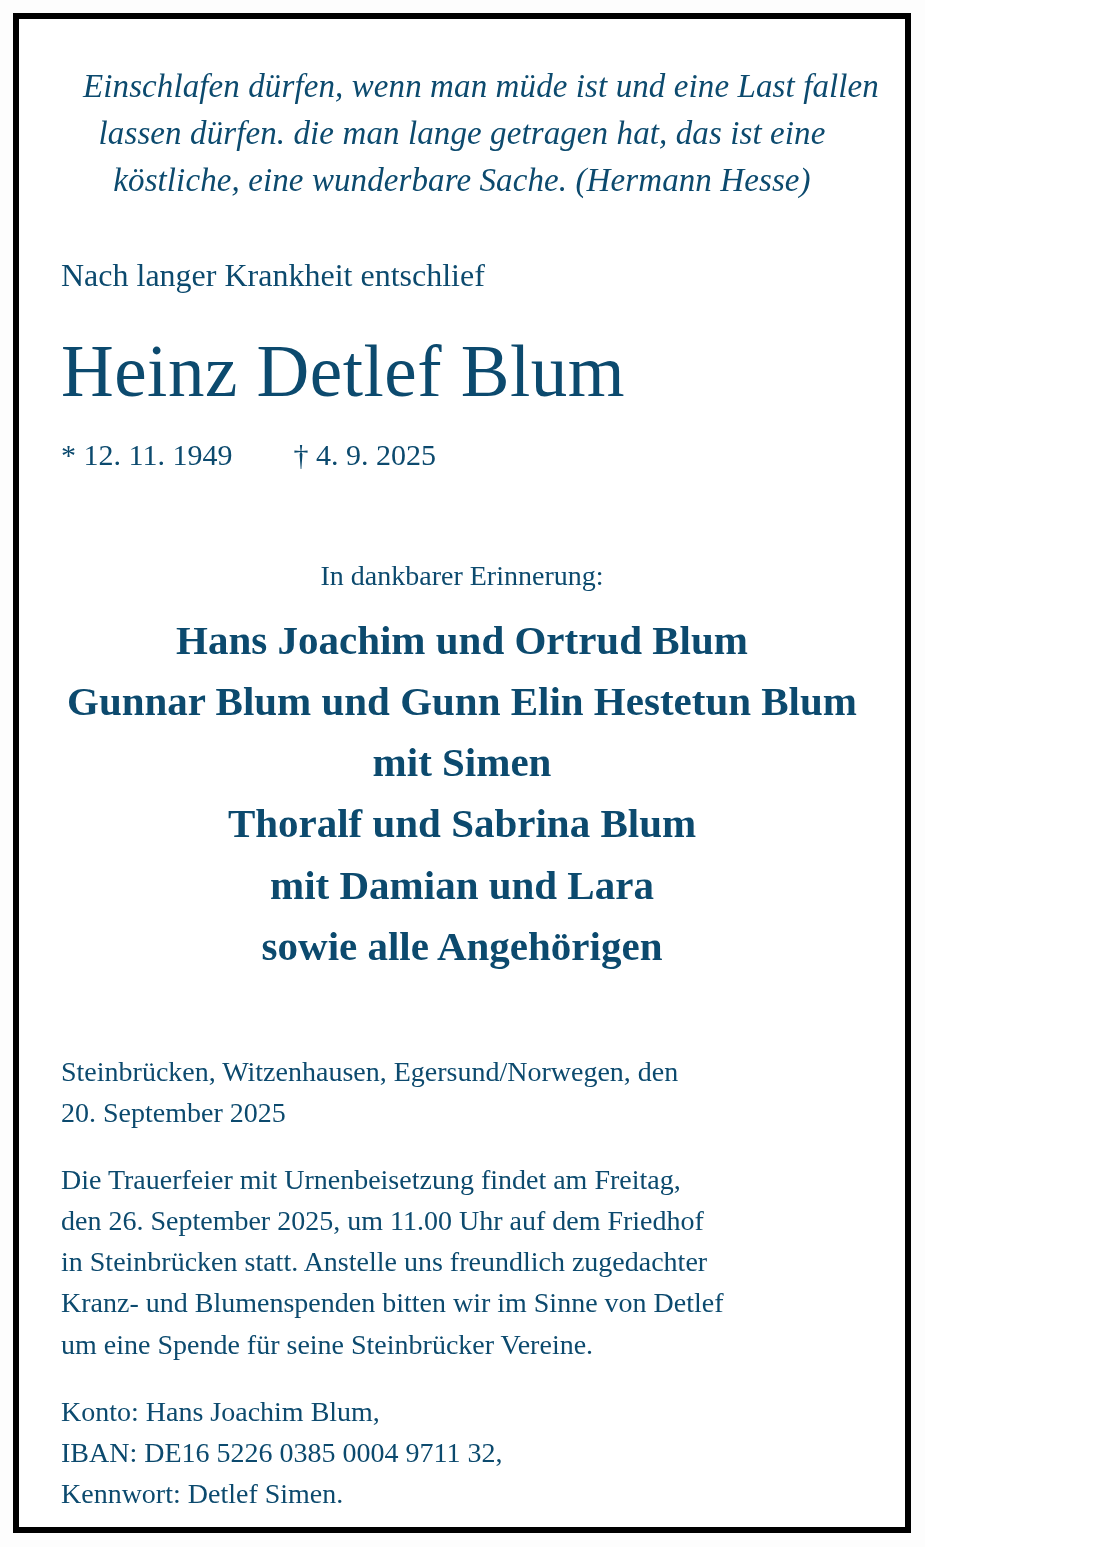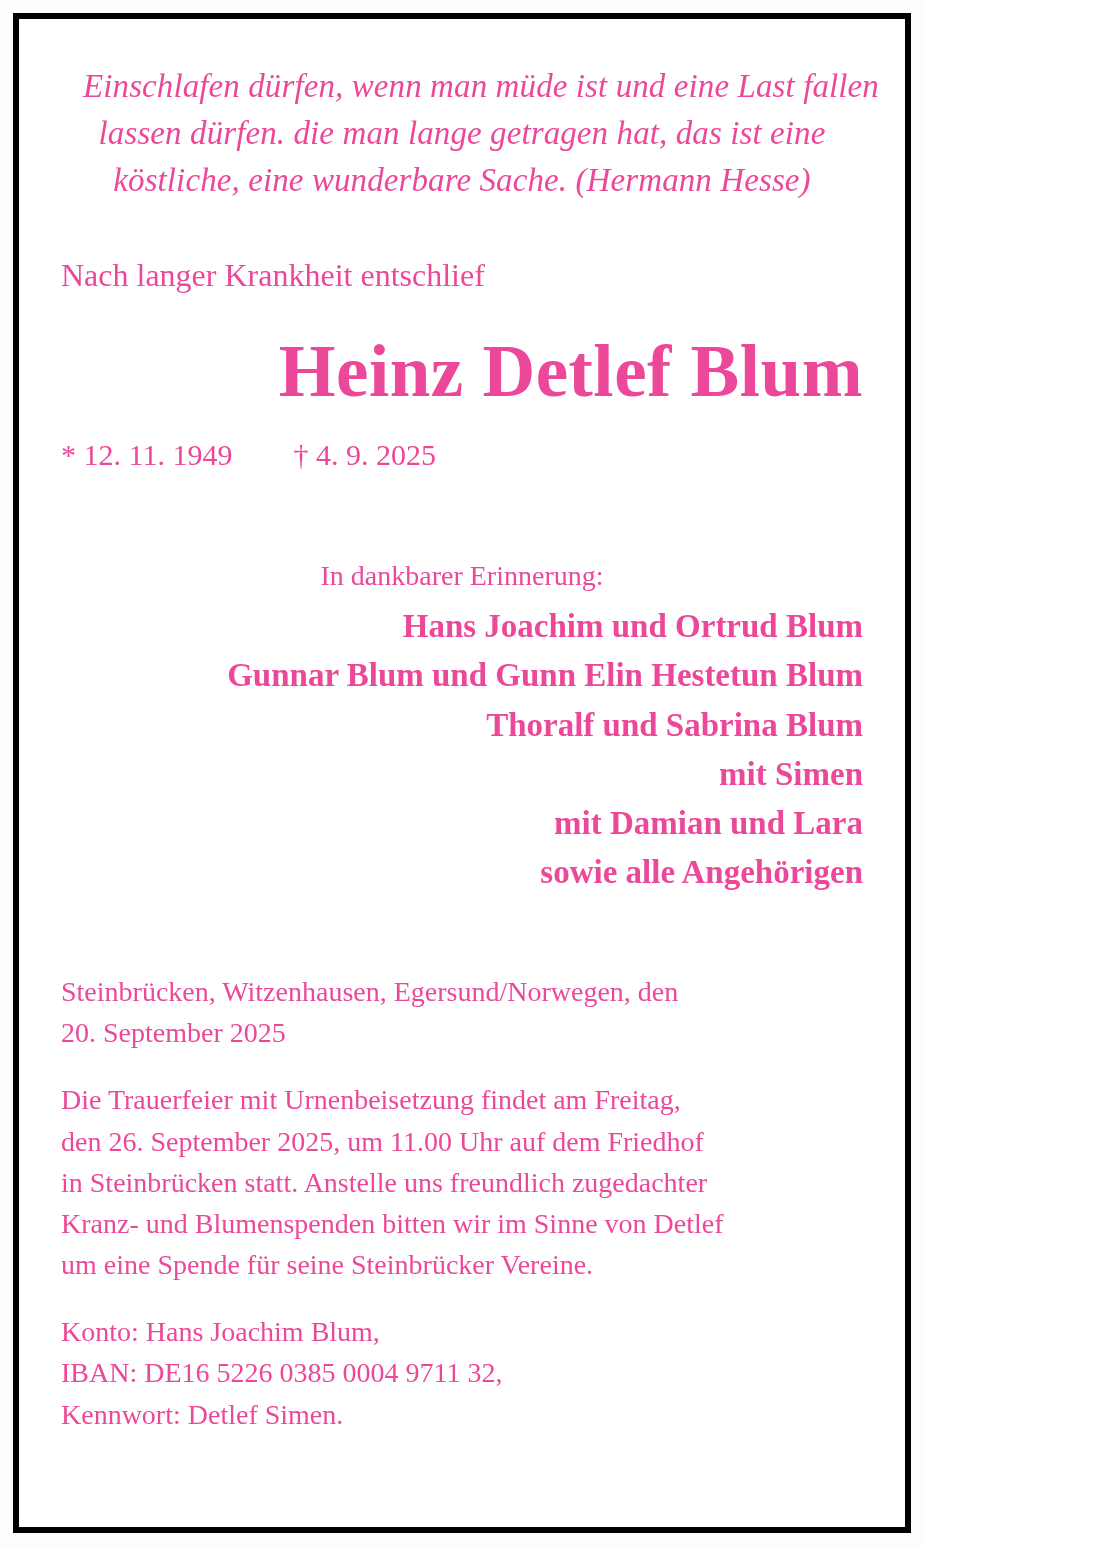--- a/index.html
+++ b/index.html
@@ -8,21 +8,21 @@
     padding: 0;
     background: #ffffff;
   }
   .page {
     position: relative;
     width: 925px;
     height: 1547px;
     background: #fdfdfd;
     box-sizing: border-box;
     font-family: "Liberation Serif", "DejaVu Serif", serif;
-    color: #ec4899;
+    color: #0c4a6e;
     overflow: hidden;
   }
   
   .frame {
     position: absolute;
     left: 13px;
     top: 13px;
     right: 14px;
     bottom: 14px;
     border: 6px solid #000000;
@@ -52,22 +52,22 @@
 
   
   .intro {
     font-size: 32px;
     line-height: 1.2;
     margin-top: 52px;
   }
 
   
   .name {
-    text-align: right;
-    font-weight: bold;
+    text-align: left;
+    font-weight: normal;
     font-size: 73px;
     line-height: 1.05;
     letter-spacing: 0.5px;
     margin-top: 40px;
     white-space: nowrap;
   }
 
   
   .dates {
     text-align: left;
@@ -79,25 +79,25 @@
   .dates .gap { display: inline-block; width: 46px; }
 
   
   .remembrance {
     text-align: center;
     font-size: 28px;
     line-height: 1.2;
     margin-top: 86px;
   }
   .mourners {
-    text-align: right;
+    text-align: center;
     font-weight: bold;
-    font-size: 33px;
+    font-size: 41px;
     line-height: 1.49;
-    margin-top: 10px;
+    margin-top: 18px;
   }
   .mourners .mline { display: block; white-space: nowrap; }
 
   
   .closing {
     margin-top: 74px;
     font-size: 28px;
     line-height: 1.47;
   }
   .block { margin-top: 26px; }
@@ -127,22 +127,22 @@
         <span class="gap"></span>
         <span>†</span>
         <span>4. 9. 2025</span>
       </div>
 
       <div class="remembrance">In dankbarer Erinnerung:</div>
 
       <div class="mourners">
         <span class="mline">Hans Joachim und Ortrud Blum</span>
         <span class="mline">Gunnar Blum und Gunn Elin Hestetun Blum</span>
+        <span class="mline">mit Simen</span>
         <span class="mline">Thoralf und Sabrina Blum</span>
-        <span class="mline">mit Simen</span>
         <span class="mline">mit Damian und Lara</span>
         <span class="mline">sowie alle Angehörigen</span>
       </div>
 
       <div class="closing">
 
         <div class="block">
           <span class="tline">Steinbrücken, Witzenhausen, Egersund/Norwegen, den</span>
           <span class="tline">20. September 2025</span>
         </div>

